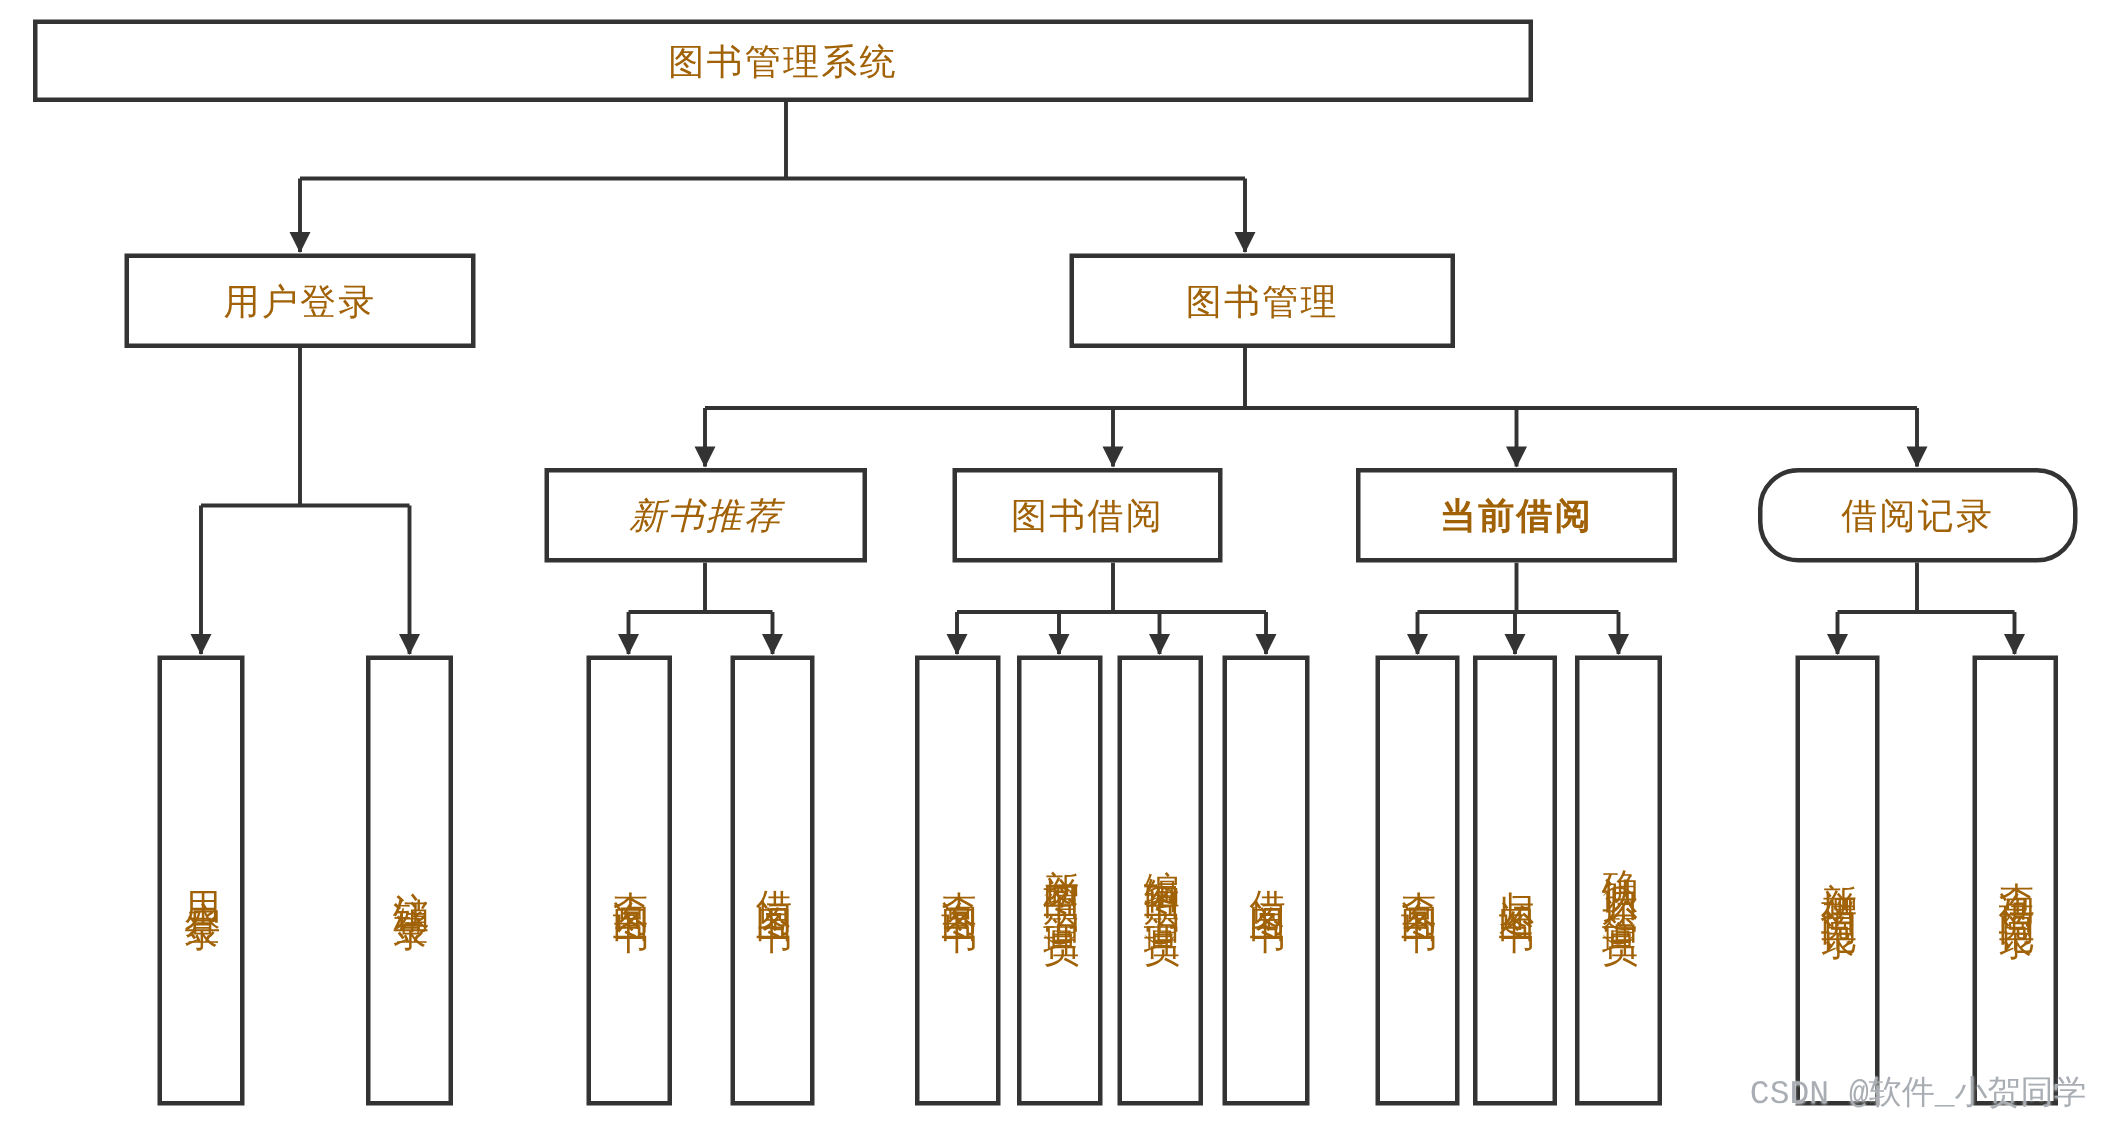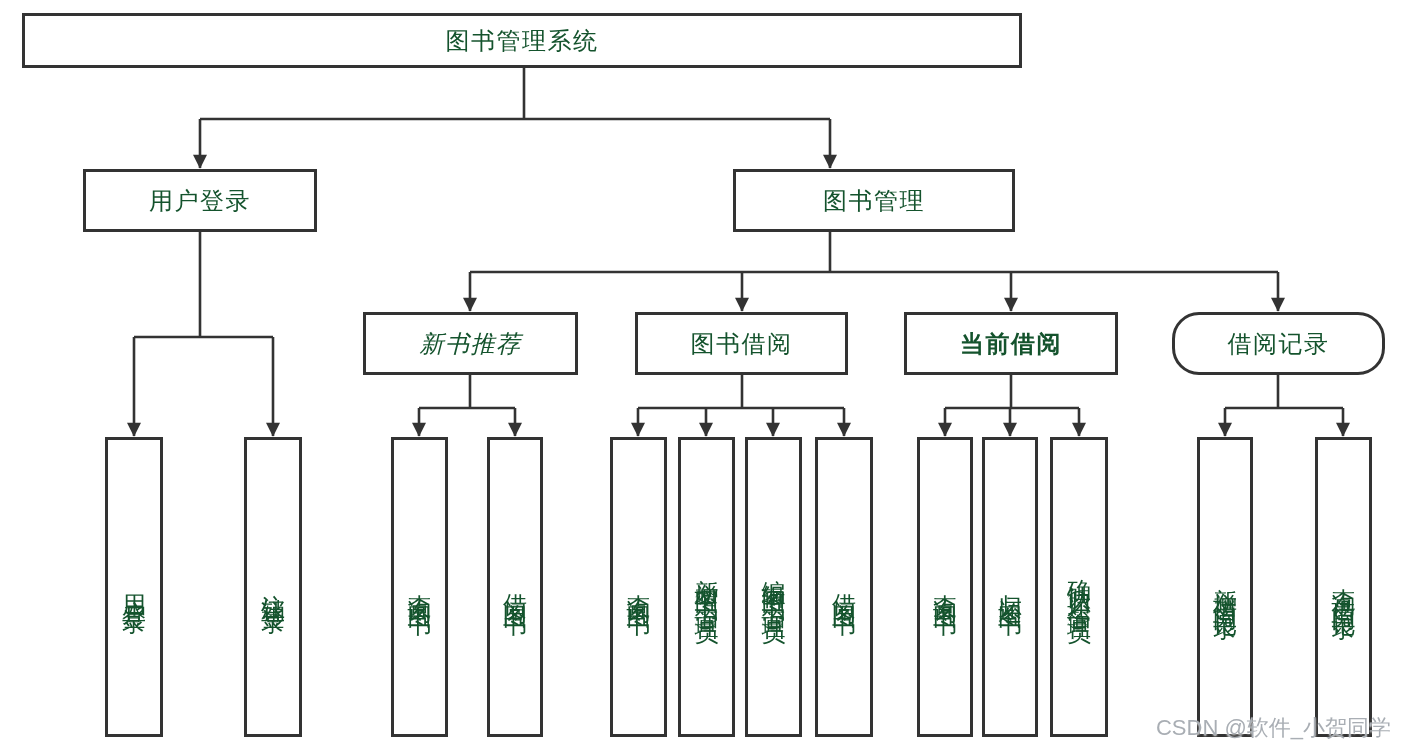--- a/index.html
+++ b/index.html
@@ -6,32 +6,32 @@
   .canvas {
     position:relative; width:1405px; height:747px;
     background:#ffffff; overflow:hidden;
     font-family:"Liberation Sans", sans-serif;
   }
   svg.connectors { position:absolute; left:0; top:0; }
   .node {
     position:absolute; box-sizing:border-box;
     background:#ffffff; border:3px solid #333333;
     display:flex; align-items:center; justify-content:center;
-    color:#14532d;
+    color:#a16207;
   }
   .node.h span { font-size:24px; letter-spacing:1.5px; white-space:nowrap; }
   .node.v span {
     writing-mode:vertical-lr; text-orientation:mixed;
     font-size:24px; letter-spacing:6px; line-height:1;
   }
   .watermark {
     position:absolute; right:14px; bottom:4px;
     font-size:22px; color:#a9aeb4;
     text-shadow:0 1px 2px rgba(255,255,255,0.95);
-    z-index:5; white-space:nowrap;
+    z-index:5; white-space:nowrap;font-family:Liberation Mono, monospace;
   }
 </style>
 </head>
 <body>
 
 <div class="canvas">
 
   <svg class="connectors" width="1405" height="747" fill="none" stroke="#333333" stroke-width="2.6">
     <defs>
       <marker id="ah" viewBox="0 0 10 10" refX="9.5" refY="5" markerWidth="7" markerHeight="5.4" orient="auto">
@@ -73,28 +73,28 @@
     <line x1="1343" y1="408" x2="1343" y2="436" marker-end="url(#ah)"></line>
   </svg>
 
   <div class="node h" style="left:22px; top:13px; width:1000px; height:55px;">
     <span>图书管理系统</span>
   </div>
 
   <div class="node h" style="left:83px; top:169px; width:234px; height:63px;">
     <span>用户登录</span>
   </div>
-  <div class="node h" style="left:713px; top:169px; width:282px; height:63px;margin-left:20px;">
+  <div class="node h" style="left:713px; top:169px; width:257px; height:63px;">
     <span>图书管理</span>
   </div>
 
   <div class="node h" style="left:363px; top:312px; width:215px; height:63px;font-style:italic;">
     <span>新书推荐</span>
   </div>
-  <div class="node h" style="left:635px; top:312px; width:213px; height:63px;align-items:center;">
+  <div class="node h" style="left:635px; top:312px; width:180px; height:63px;align-items:center;">
     <span>图书借阅</span>
   </div>
   <div class="node h" style="left:904px; top:312px; width:214px; height:63px;font-weight:bold;">
     <span>当前借阅</span>
   </div>
   <div class="node h" style="left:1172px; top:312px; width:213px; height:63px;border-radius:27px;">
     <span>借阅记录</span>
   </div>
 
   <div class="node v" style="left:105px; top:437px; width:58px; height:300px;">

